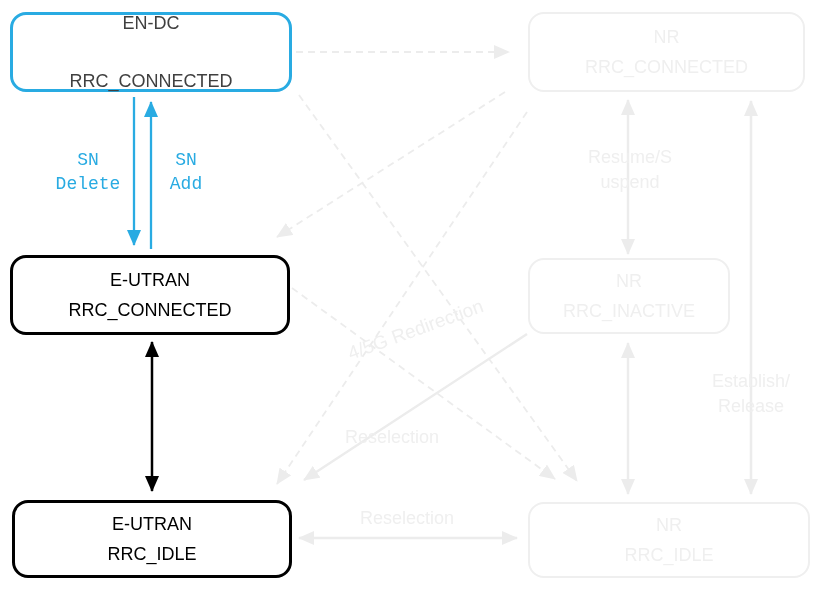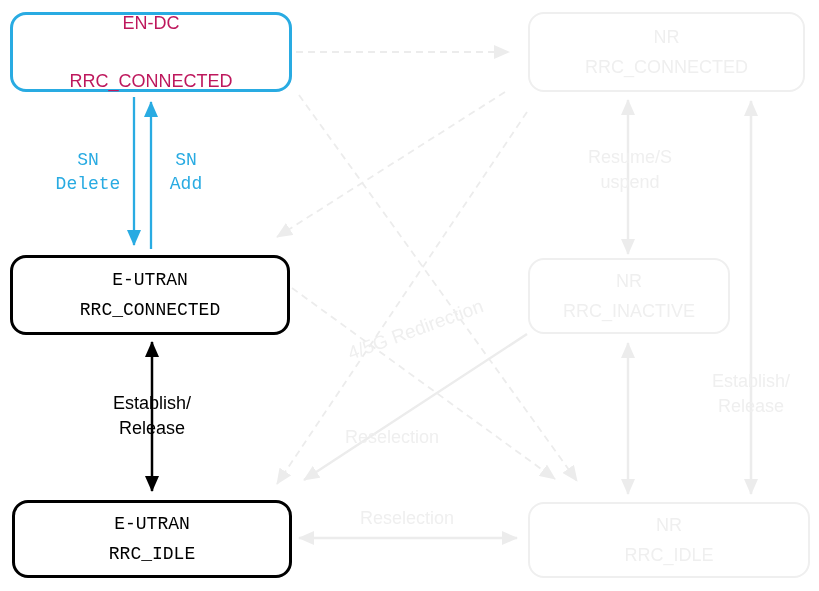--- a/index.html
+++ b/index.html
@@ -7,22 +7,22 @@
     position:relative;width:819px;height:591px;background:#ffffff;overflow:hidden;
     font-family:"Liberation Sans",sans-serif;
   }
   #wires{position:absolute;left:0;top:0;width:819px;height:591px;}
   .state-box{
     position:absolute;display:flex;flex-direction:column;justify-content:center;align-items:center;
     background:#ffffff;border-radius:16px;text-align:center;
     font-size:18px;line-height:30px;box-sizing:border-box;
   }
   .state-box .bl{white-space:nowrap;}
-  .box-blue{border:3px solid #29ABE2;color:#be185d;gap:28px;}
-  .box-black{border:3px solid #000000;color:#000000;font-family:Liberation Mono, monospace;}
+  .box-blue{border:3px solid #29ABE2;color:#404040;gap:28px;}
+  .box-black{border:3px solid #000000;color:#000000;}
   .box-faded{border:2.5px solid #EFEFEF;color:#EFEFEF;}
   .lbl{
     position:absolute;text-align:center;font-size:18px;line-height:24px;
     white-space:pre-line;
   }
   .lbl-blue{color:#29ABE2;font-family:Liberation Mono, monospace;}
   .lbl-black{color:#000000;line-height:25px;}
   .lbl-gray{color:#EFEFEF;line-height:25px;}
   .lbl-rot{transform:rotate(-20deg);white-space:nowrap;font-size:19px;}
 </style>
@@ -91,22 +91,20 @@
     <div class="bl">NR</div>
     <div class="bl">RRC_IDLE</div>
   </div>
 
   <div class="lbl lbl-blue" style="left:38px;top:148px;width:100px;">SN
 Delete</div>
 
   <div class="lbl lbl-blue" style="left:136px;top:148px;width:100px;">SN
 Add</div>
 
-  <div class="lbl lbl-black" style="left:92px;top:391px;width:120px;">Establish/
-Release</div>
 
   <div class="lbl lbl-gray" style="left:570px;top:145px;width:120px;">Resume/S
 uspend</div>
 
   <div class="lbl lbl-gray" style="left:691px;top:369px;width:120px;">Establish/
 Release</div>
 
   <div class="lbl lbl-gray lbl-rot" style="left:328px;top:317px;width:175px;">4/5G Redirection</div>
 
   <div class="lbl lbl-gray" style="left:332px;top:425px;width:120px;">Reselection</div>

